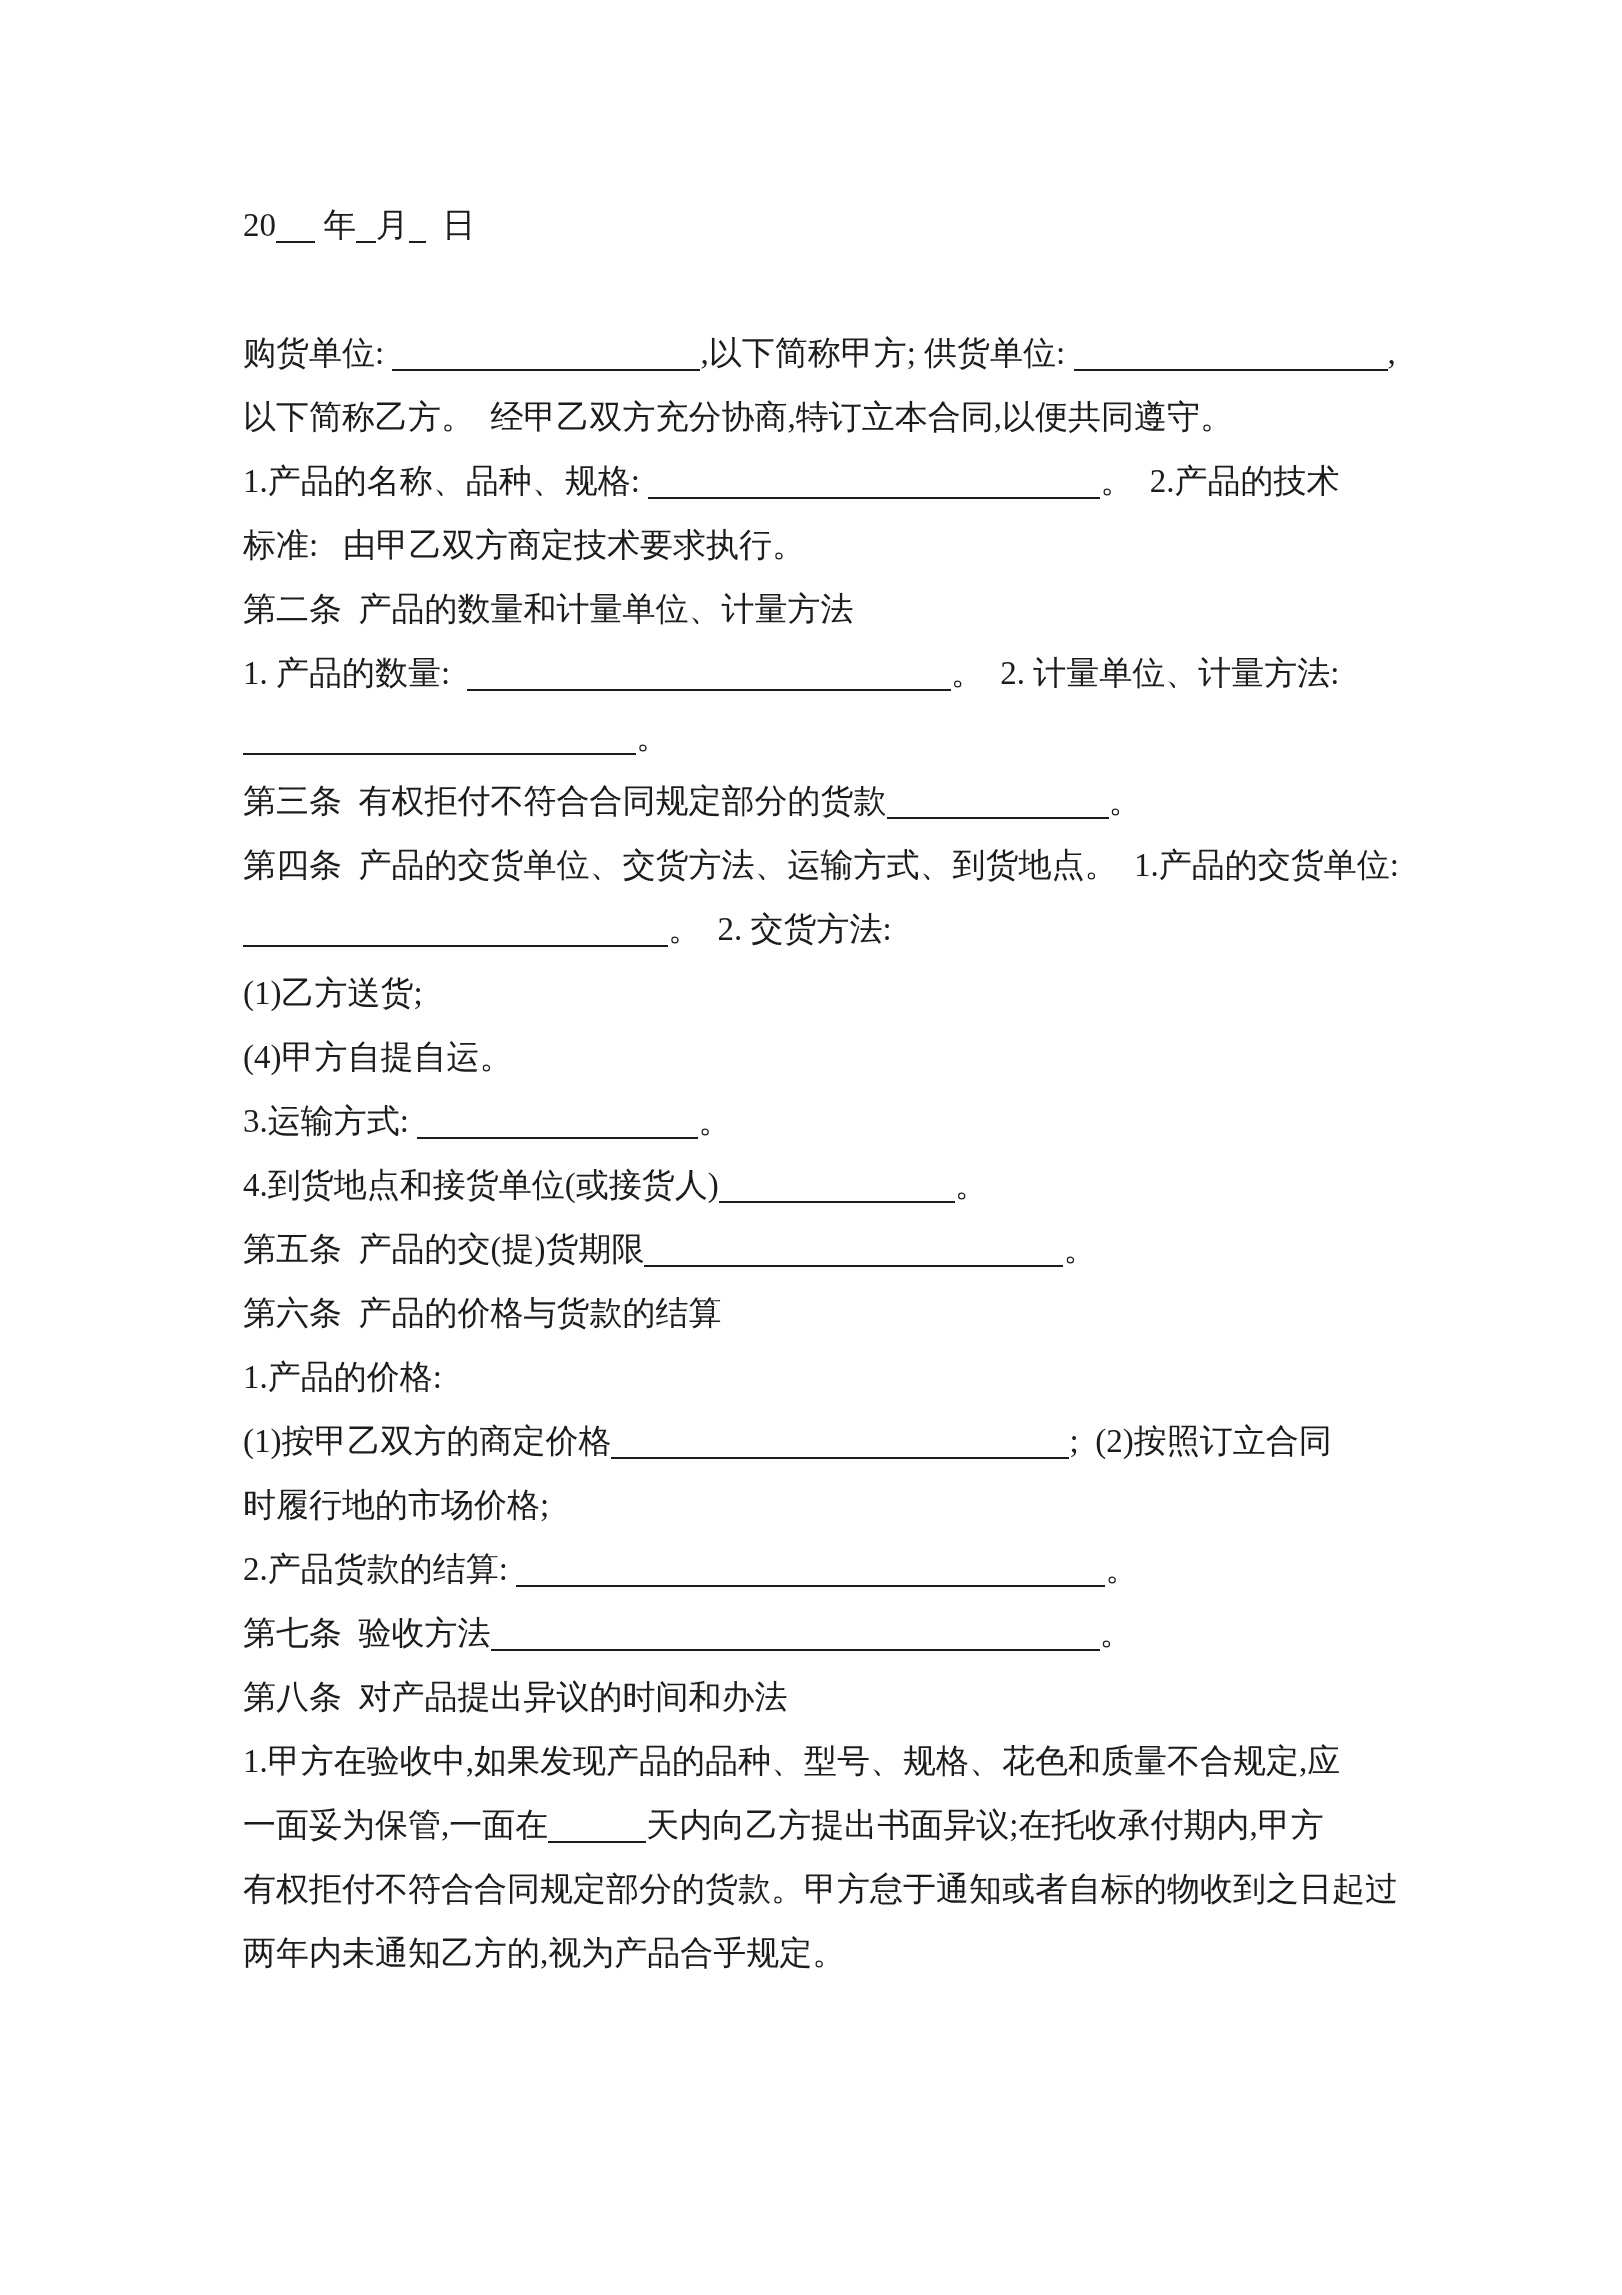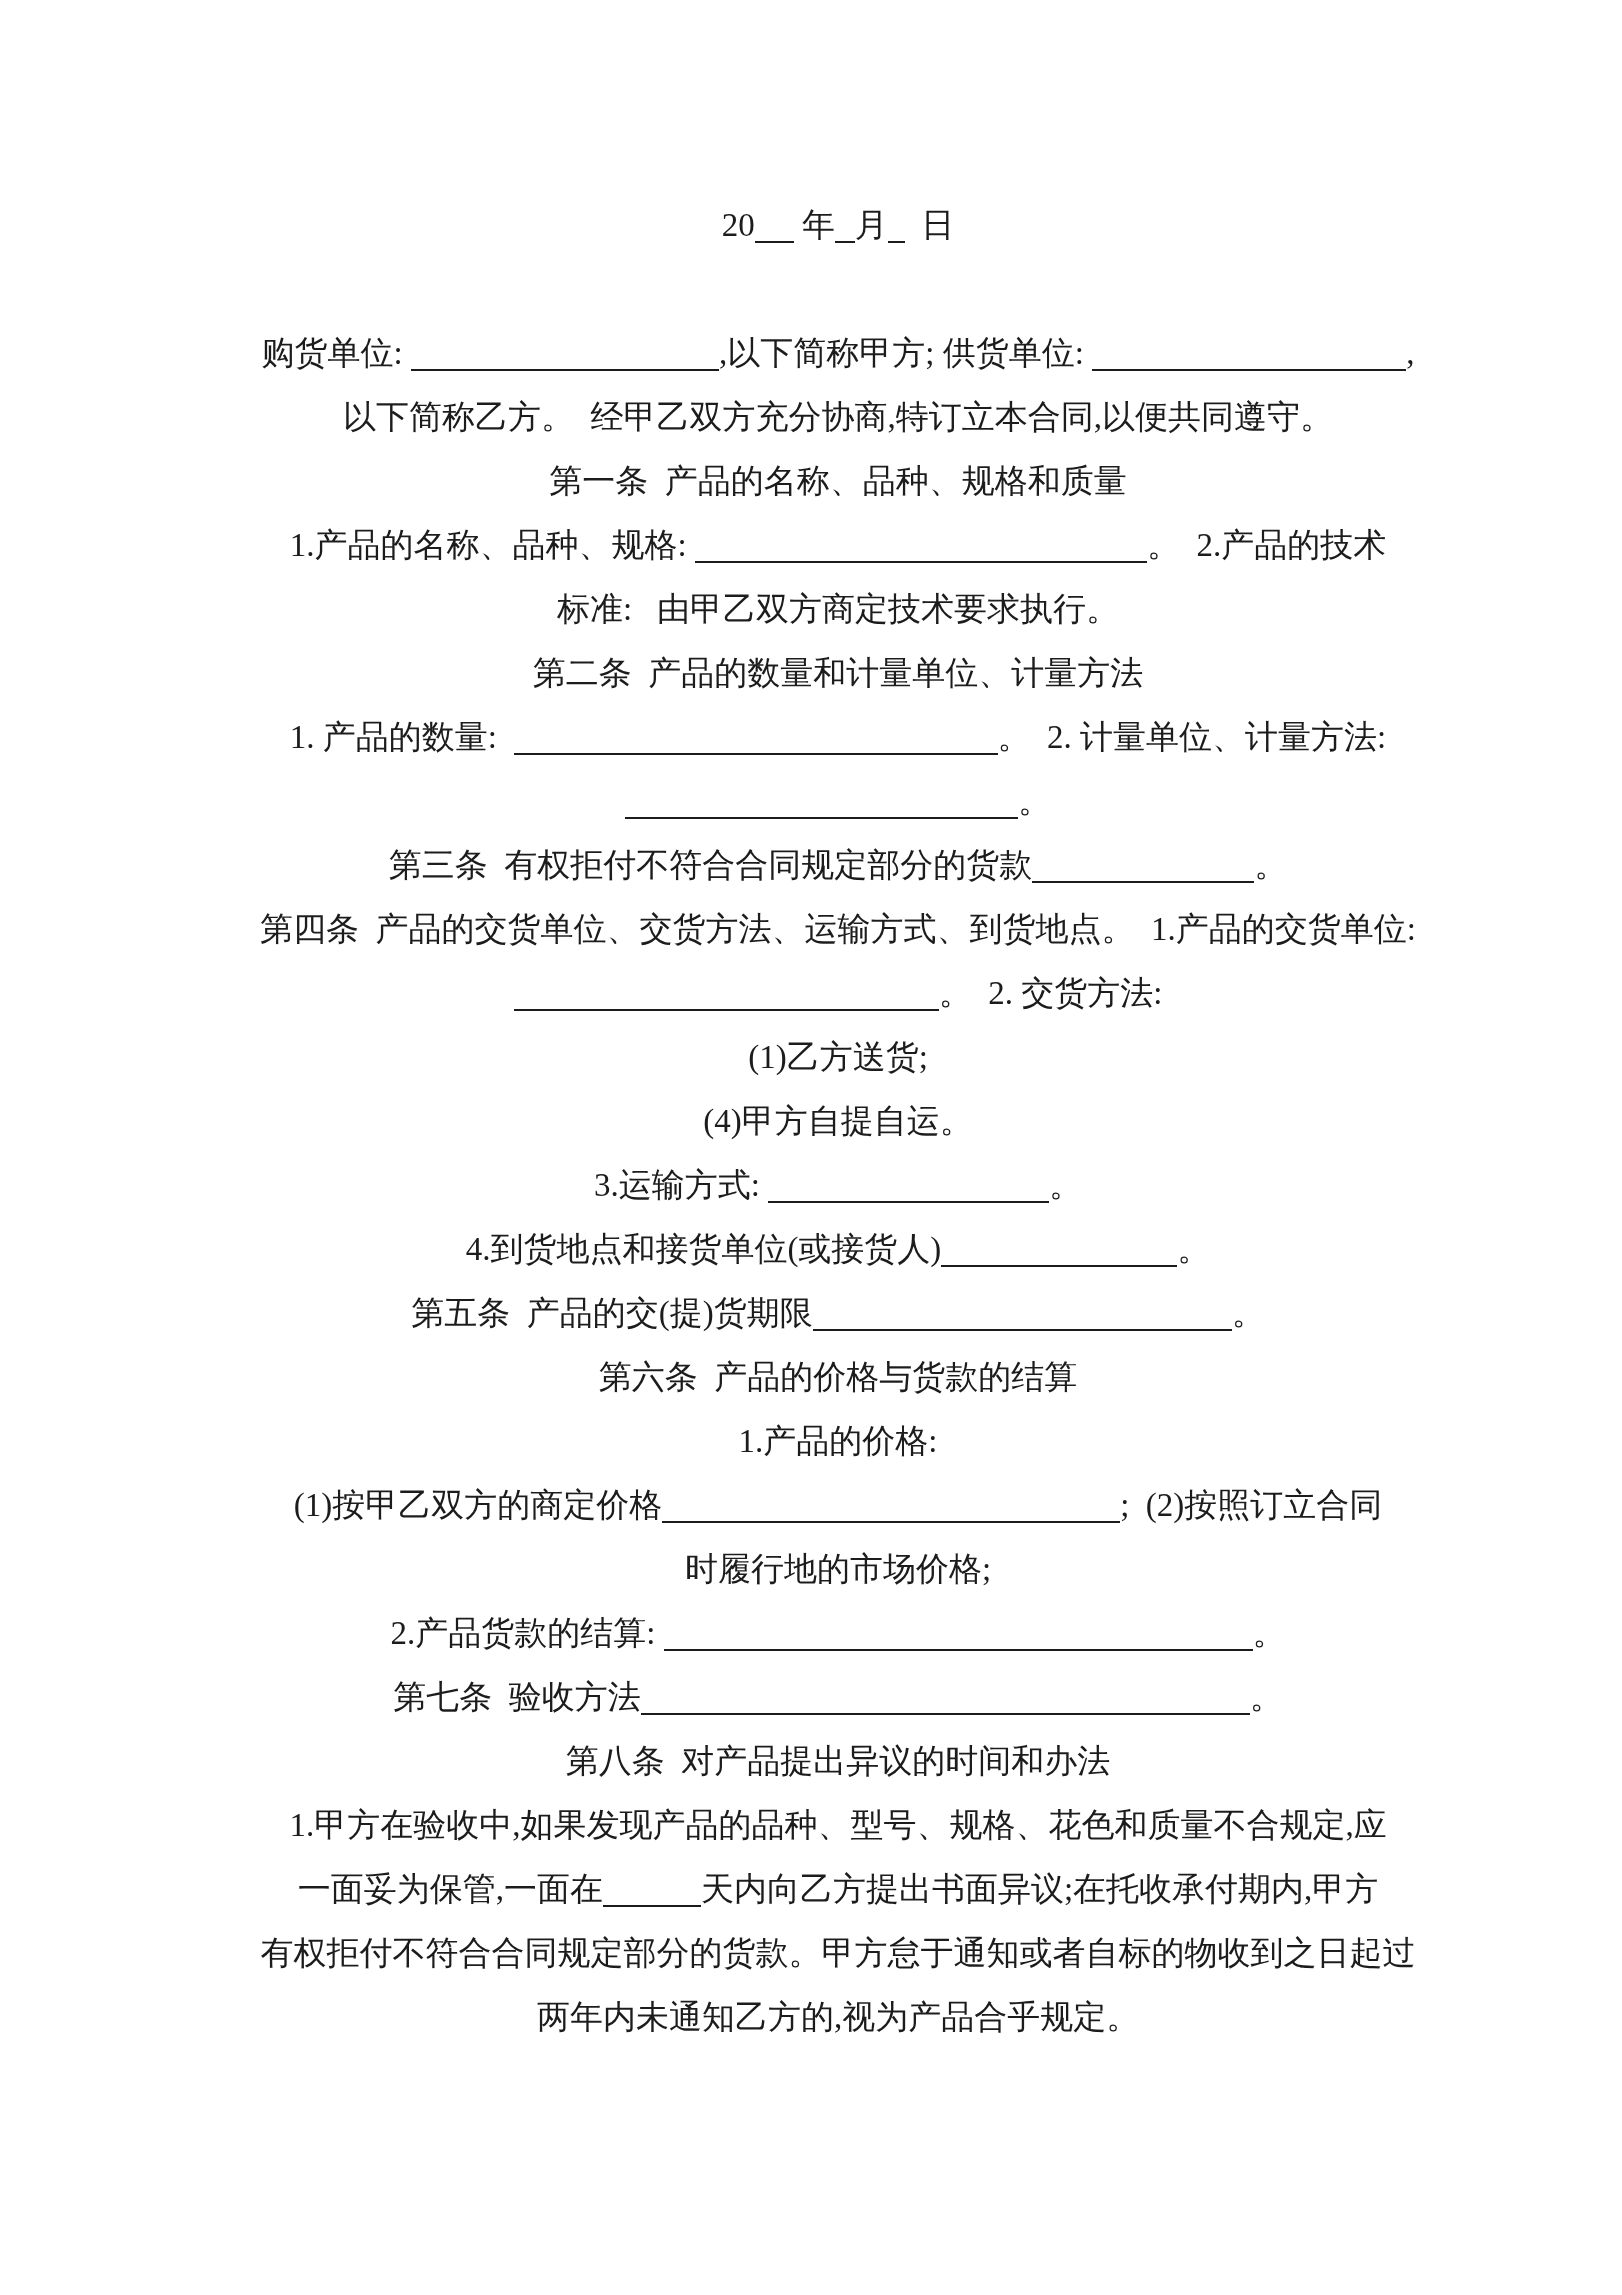--- a/index.html
+++ b/index.html
@@ -17,40 +17,38 @@
   .content {
     position: absolute;
     left: 243px; top: 193px; right: 190px;
     color: #1c1c1c;
     font-size: 33px;
   }
   .line {
     height: 64px;
     line-height: 64px;
     white-space: pre;
-    text-align: center;
   }
   .seg { display: inline; }
   .blank {
     display: inline-block;
     height: 0.9em;
     border-bottom: 2px solid #1c1c1c;
     vertical-align: -0.22em;
   }
 </style>
 </head>
 <body>
 
 <div class="page">
   <div class="content" id="doc-content">
       <div class="line"><span class="seg">20</span><span class="blank" style="width: 39px;"></span><span class="seg"> 年</span><span class="blank" style="width: 19.6px;"></span><span class="seg">月</span><span class="blank" style="width: 17px;"></span><span class="seg">  日</span></div>
       <div class="line"></div>
       <div class="line"><span class="seg">购货单位: </span><span class="blank" style="width: 308px;"></span><span class="seg">,以下简称甲方; 供货单位: </span><span class="blank" style="width: 314px;"></span><span class="seg">,</span></div>
       <div class="line"><span class="seg">以下简称乙方。  经甲乙双方充分协商,特订立本合同,以便共同遵守。</span></div>
-      <div class="line"><span class="seg">第一条  产品的名称、品种、规格和质量</span></div>
       <div class="line"><span class="seg">1.产品的名称、品种、规格: </span><span class="blank" style="width: 452px;"></span><span class="seg">。  2.产品的技术</span></div>
       <div class="line"><span class="seg">标准:   由甲乙双方商定技术要求执行。</span></div>
       <div class="line"><span class="seg">第二条  产品的数量和计量单位、计量方法</span></div>
       <div class="line"><span class="seg">1. 产品的数量:  </span><span class="blank" style="width: 484px;"></span><span class="seg">。  2. 计量单位、计量方法:</span></div>
       <div class="line"><span class="blank" style="width: 393px;"></span><span class="seg">。</span></div>
       <div class="line"><span class="seg">第三条  有权拒付不符合合同规定部分的货款</span><span class="blank" style="width: 222px;"></span><span class="seg">。</span></div>
       <div class="line"><span class="seg">第四条  产品的交货单位、交货方法、运输方式、到货地点。  1.产品的交货单位:</span></div>
       <div class="line"><span class="blank" style="width: 425px;"></span><span class="seg">。  2. 交货方法:</span></div>
       <div class="line"><span class="seg">(1)乙方送货;</span></div>
       <div class="line"><span class="seg">(4)甲方自提自运。</span></div>

